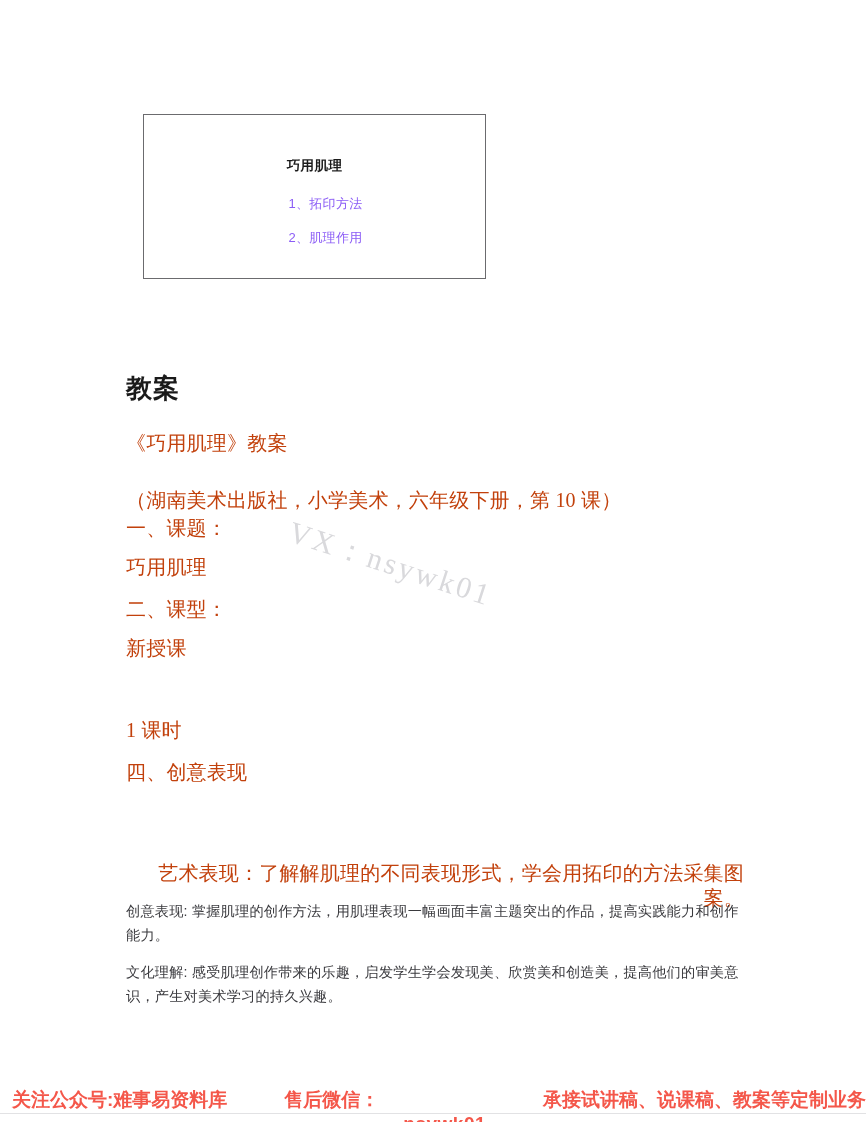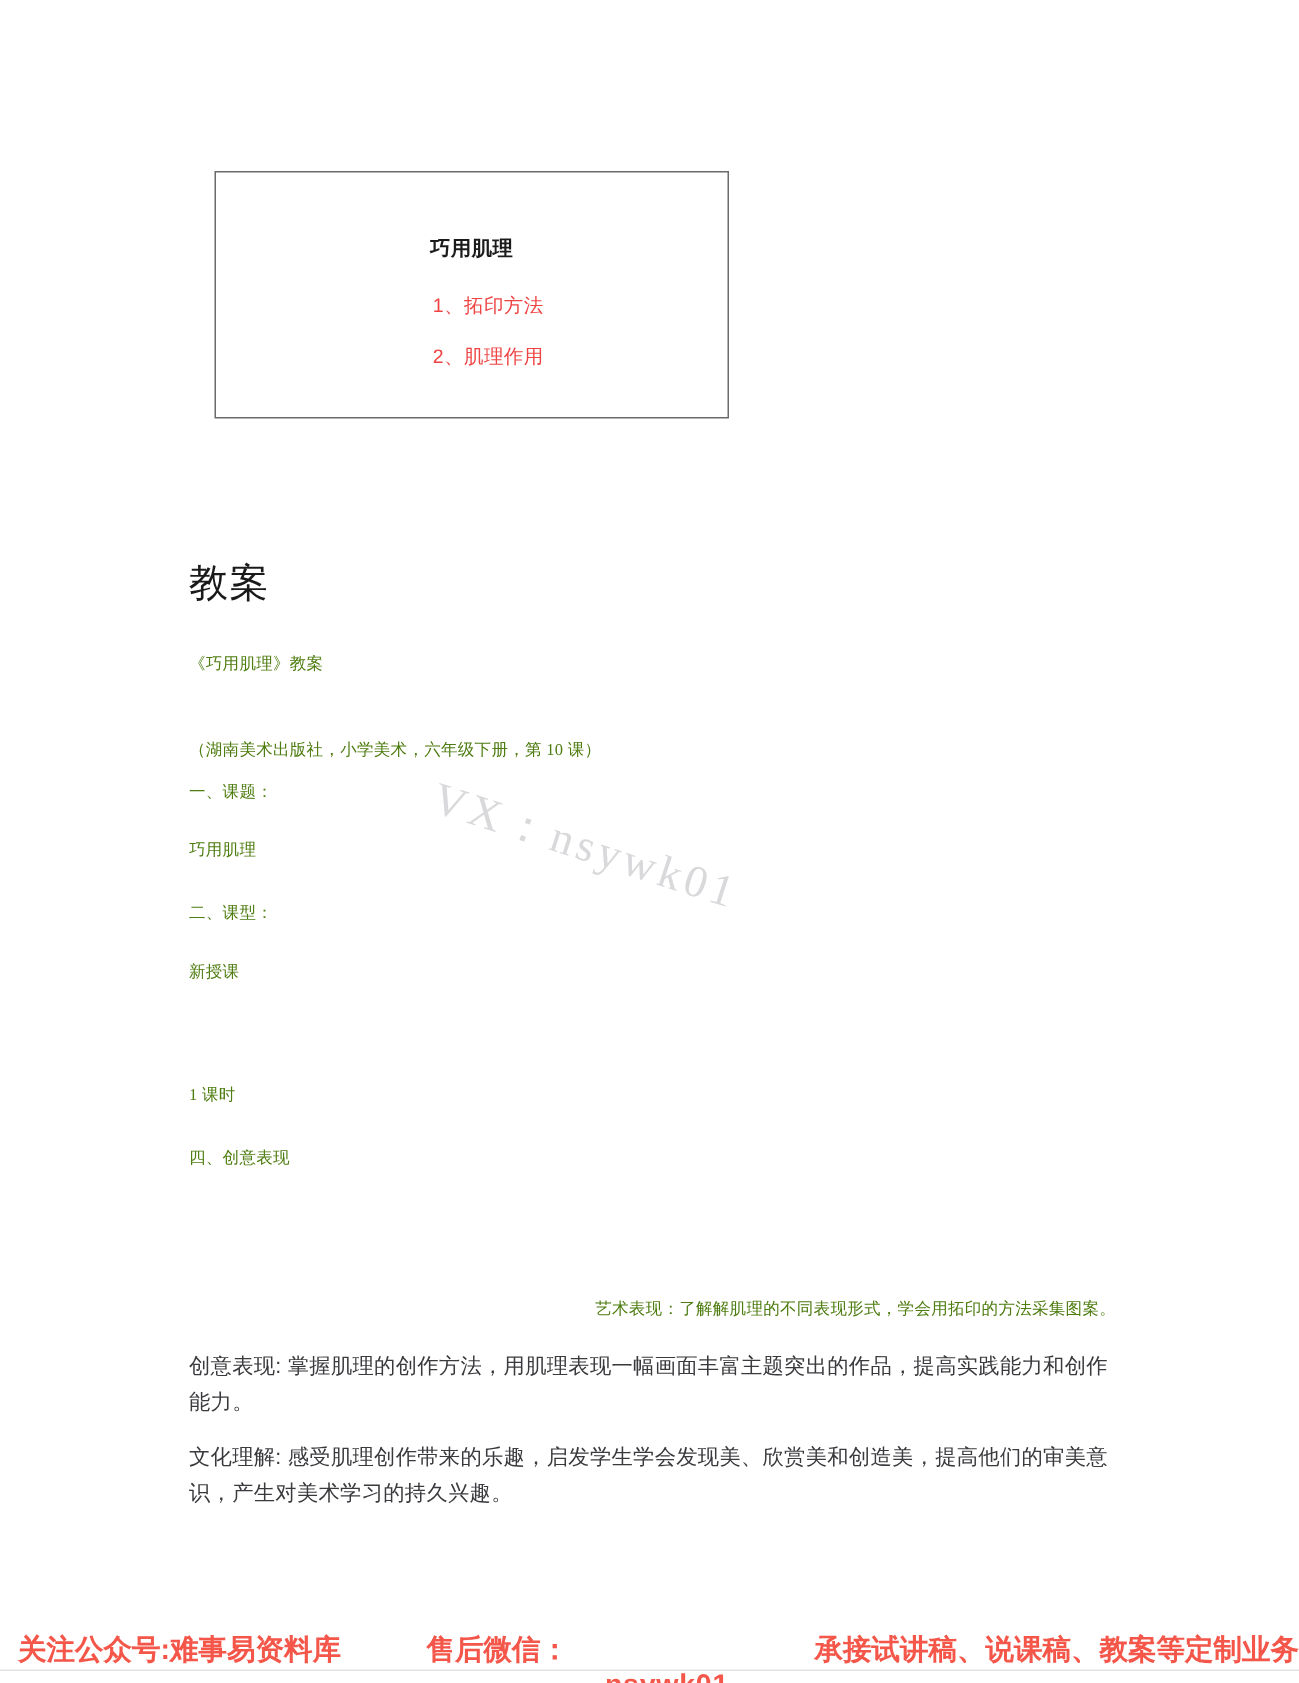--- a/index.html
+++ b/index.html
@@ -53,48 +53,48 @@
     font-size: 13.5px;
     letter-spacing: 0.4px;
     color: #1b1b1b;
     text-align: center;
   }
   .slide-bullet {
     position: absolute;
     left: 0; right: 0;
     font-family: "Liberation Sans", "DejaVu Sans", sans-serif;
     font-size: 13px;
-    color: #ef4444;
+    color: #8b5cf6;
     text-align: center;
     letter-spacing: 0.3px;
     padding-left: 22px;
   }
   #slide-bullet-1 { top: 80px; }
   #slide-bullet-2 { top: 114px; }
 
   
   #doc-heading {
     position: absolute;
     left: 126px;
     top: 373px;
     font-family: "Liberation Serif", "DejaVu Serif", serif;
-    font-weight: normal;
+    font-weight: bold;
     font-size: 26px;
     color: #1a1a1a;
     letter-spacing: 1px;
     line-height: 1.2;
   }
 
   .para {
     position: absolute;
     left: 126px;
     width: 618px;
-    font-size: 11px;
+    font-size: 20px;
     line-height: 25px;
-    color: #4d7c0f;
+    color: #c2410c;
     letter-spacing: 0.2px;
     text-align: left;
   }
   .para.serif {
     font-family: "Liberation Serif", "DejaVu Serif", serif;
   }
   .para.sans {
     font-family: "Liberation Sans", "DejaVu Sans", sans-serif;
     font-size: 14.2px;
     line-height: 24px;

